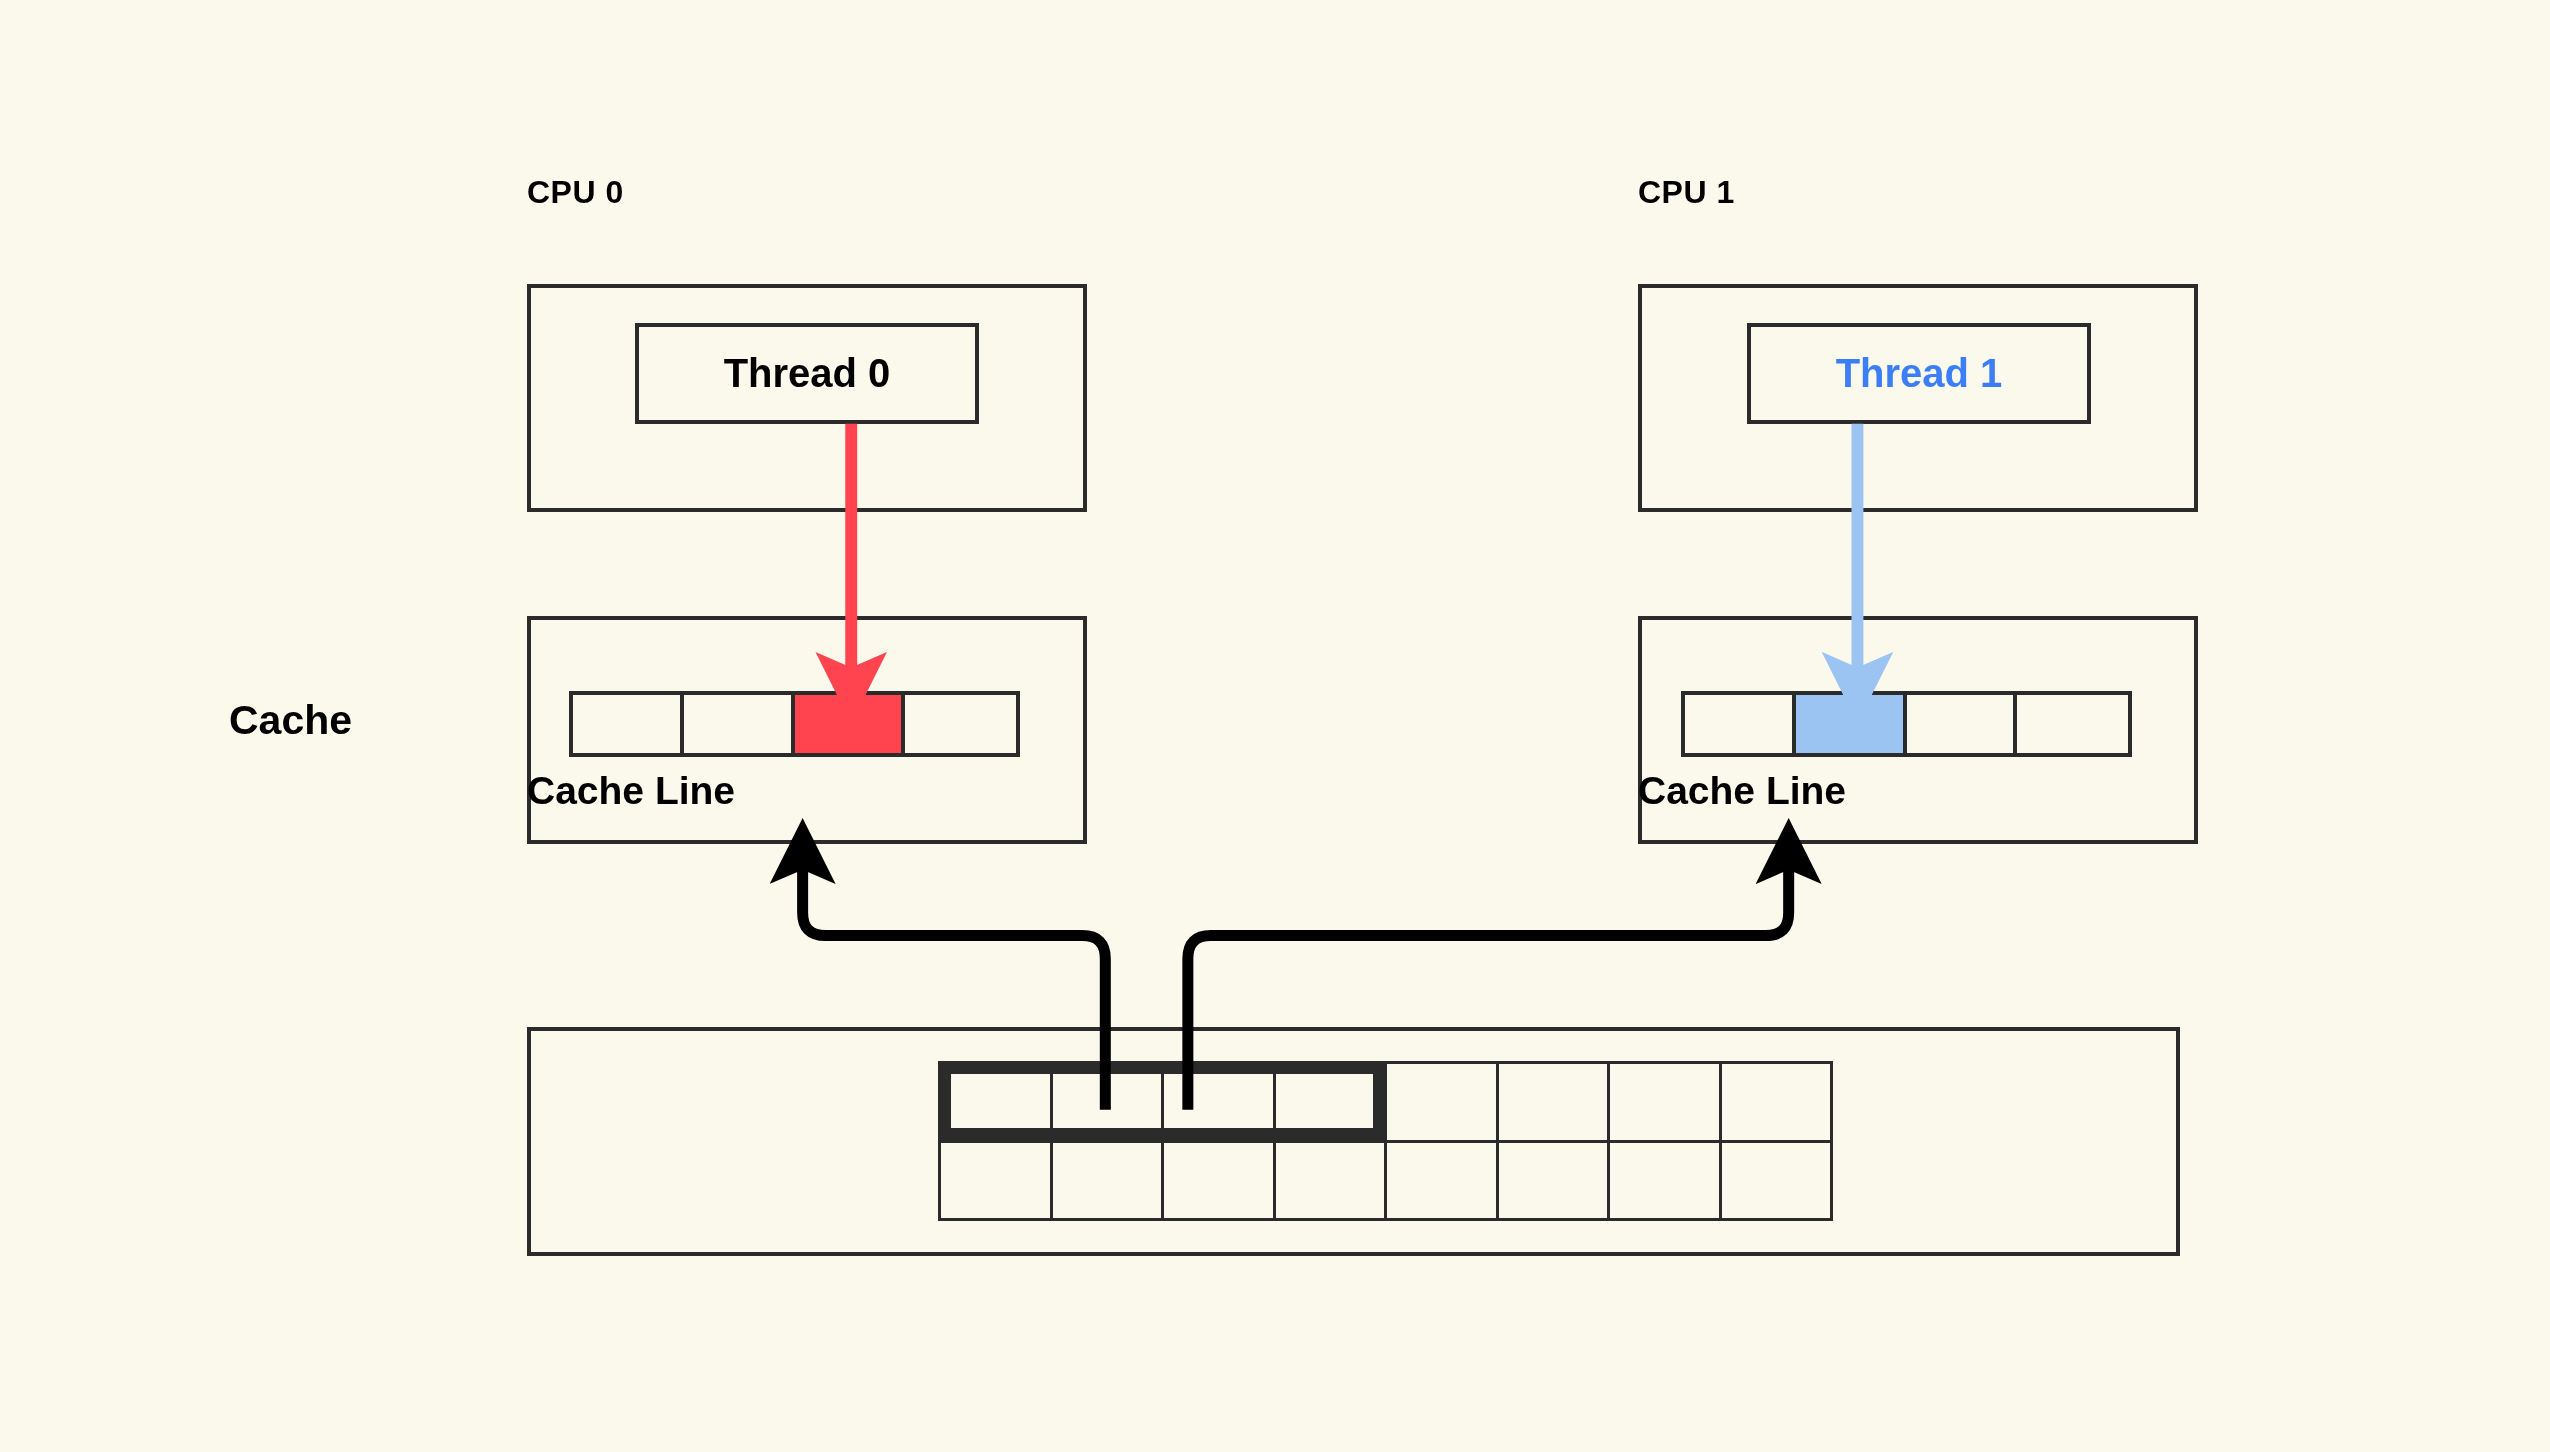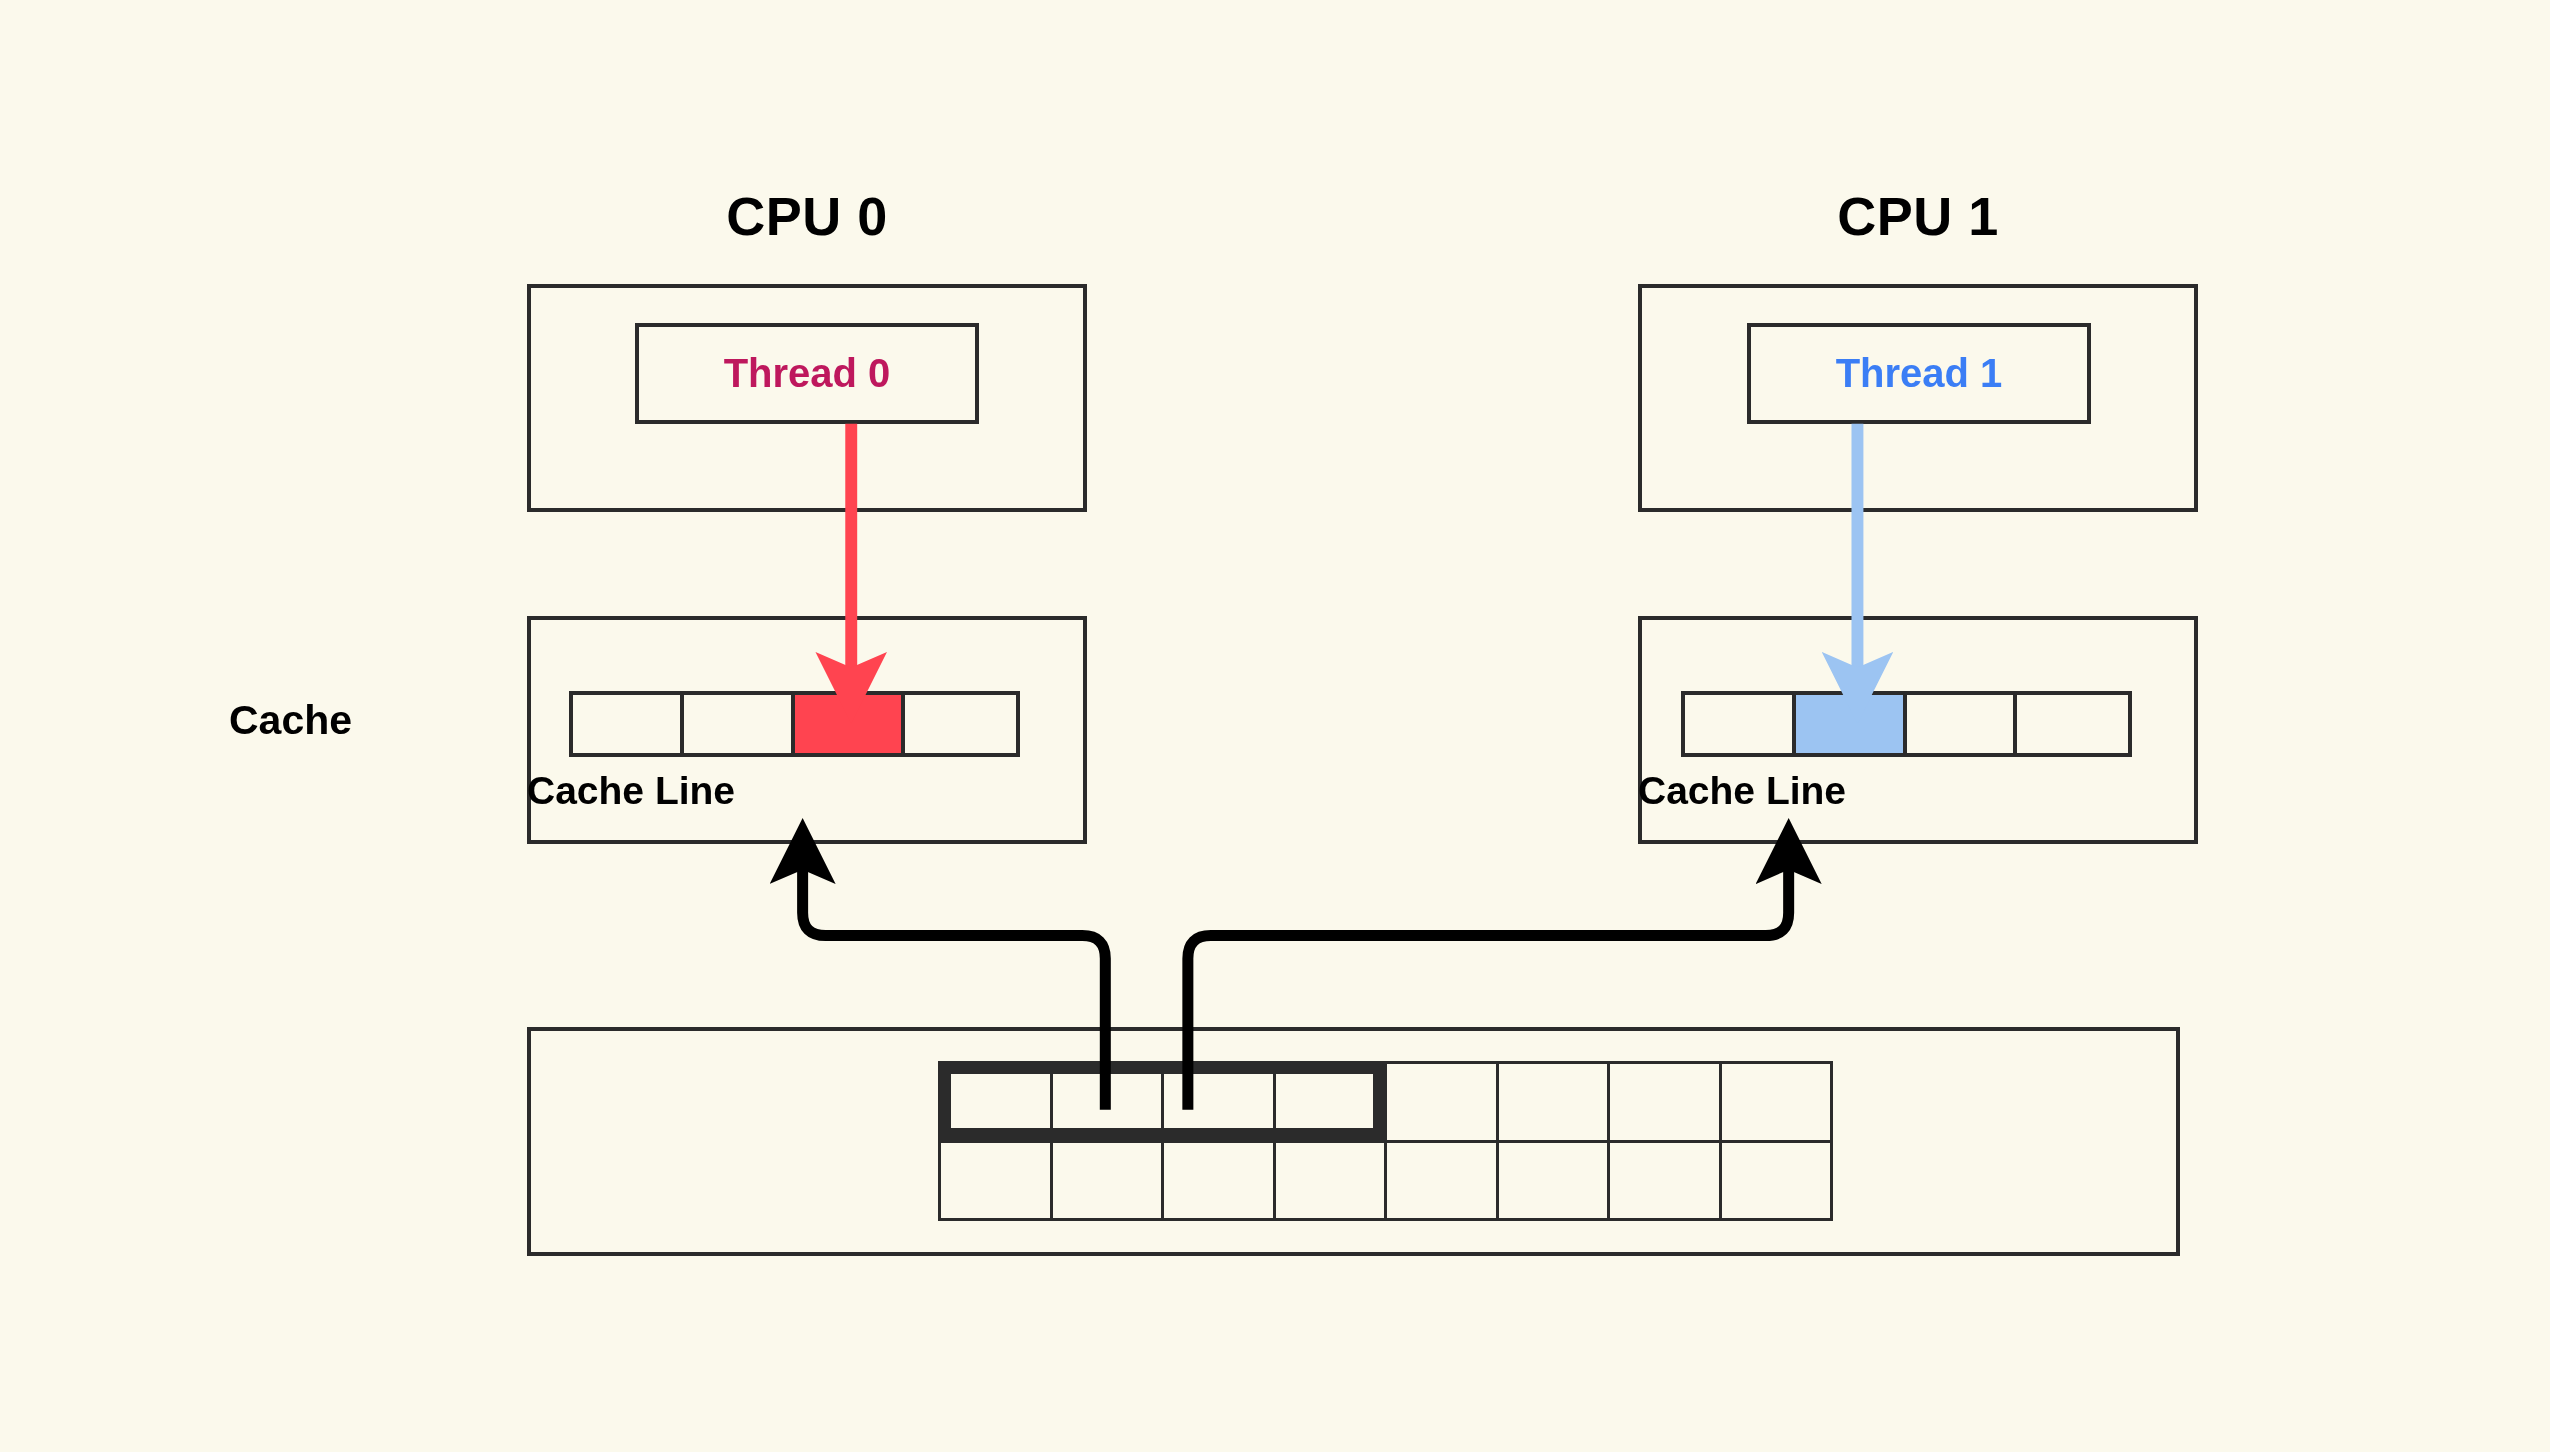--- a/index.html
+++ b/index.html
@@ -15,27 +15,25 @@
   }
   #stage {
     position: relative;
     width: 2550px;
     height: 1452px;
   }
   .abs { position: absolute; }
 
   
   .cpu-title {
-    font-size: 54px;
+    font-size: 32px;
     font-weight: bold;
     color: #000000;
-    text-align: center;
     letter-spacing: 0.5px;
     white-space: nowrap;
-    margin-top: 11px;
   }
   .cache-label {
     font-size: 41px;
     font-weight: bold;
     color: #000000;
     white-space: nowrap;
   }
   .cacheline-label {
     font-size: 39px;
     font-weight: bold;
@@ -115,21 +113,21 @@
 
   <div class="abs cpu-title" style="left:527px; top:174px; width:560px;">CPU 0</div>
 
   <div class="abs cpu-title" style="left:1638px; top:174px; width:560px;">CPU 1</div>
 
   <div class="abs cache-label" style="left:229px; top:697px;">Cache</div>
 
   <div class="abs outline-box" style="left:527px; top:284px; width:560px; height:228px;"></div>
 
   <div class="abs thread-box" style="left:635px; top:323px; width:344px; height:101px;">
-    <span class="thread-text" style="color:#be185d;">Thread 0</span>
+    <span class="thread-text" style="color:#000000;">Thread 0</span>
   </div>
 
   <div class="abs outline-box" style="left:1638px; top:284px; width:560px; height:228px;"></div>
 
   <div class="abs thread-box" style="left:1747px; top:323px; width:344px; height:101px;">
     <span class="thread-text" style="color:#3B7EF5;text-align:center;">Thread 1</span>
   </div>
 
   <div class="abs outline-box" style="left:527px; top:616px; width:560px; height:228px;"></div>
 

